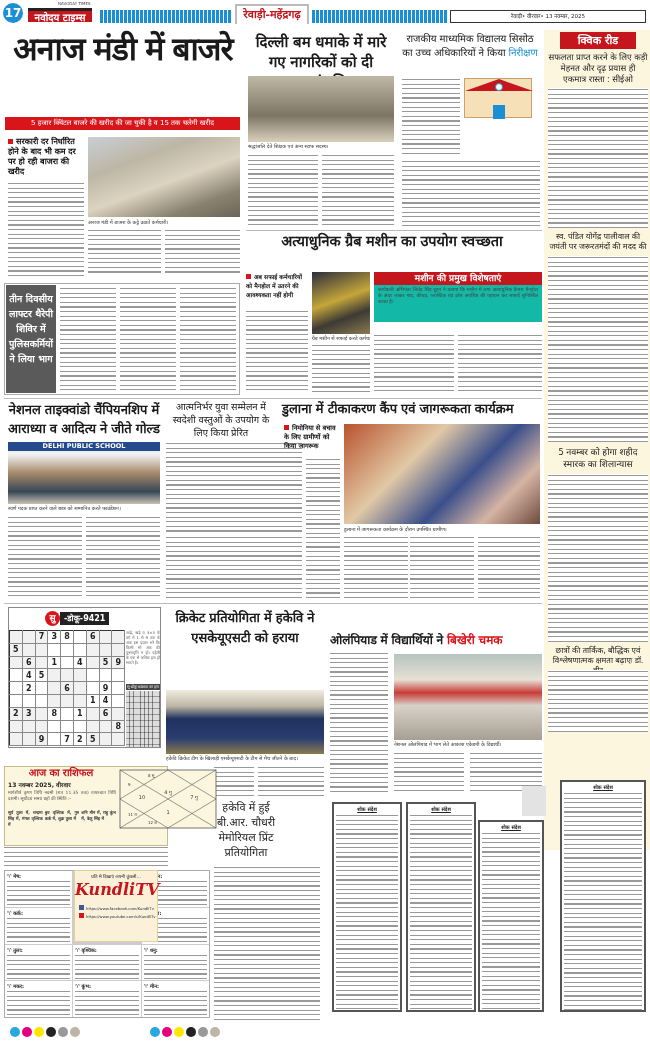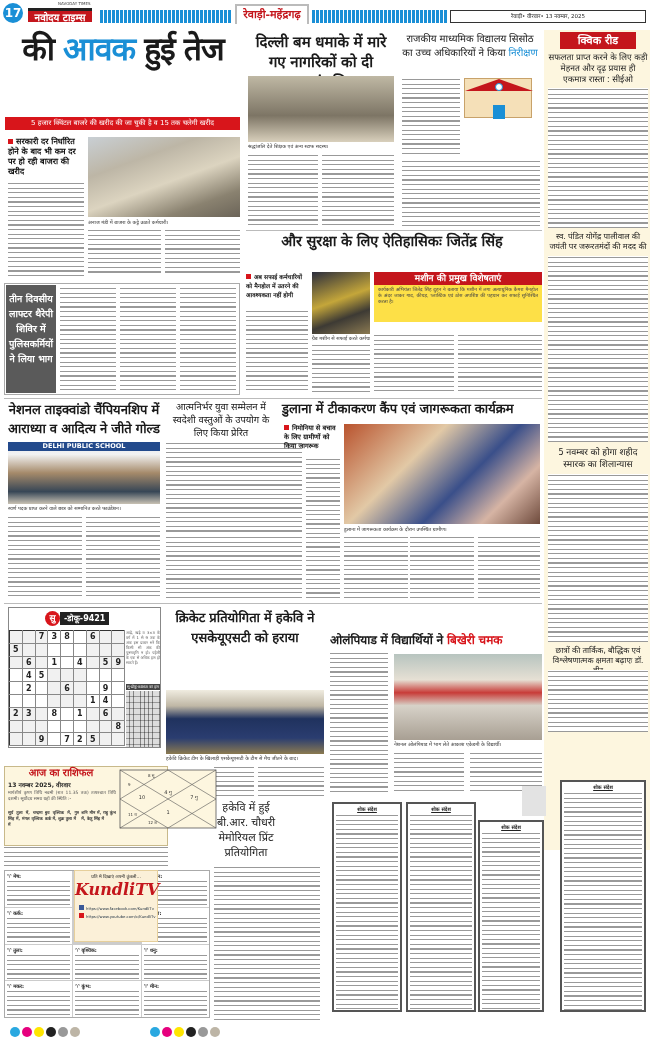--- a/index.html
+++ b/index.html
@@ -27,21 +27,21 @@
   <div class="abs" style="left:3px;top:3px;width:20px;height:20px;border-radius:50%;background:#1a8fd6;color:#fff;font-weight:bold;font-size:12px;text-align:center;line-height:20px">17</div>
   <div class="abs" style="left:58px;top:1px;font-size:4px;color:#444">NAVODAY TIMES</div>
   <div class="abs" style="left:28px;top:8px;width:64px;height:14px;background:#c4161c;color:#fff;font-weight:bold;font-size:10px;line-height:14px;text-align:center;border-top:3px solid #222">नवोदय टाइम्स</div>
   <div class="abs" style="left:100px;top:10px;width:132px;height:13px;background:repeating-linear-gradient(90deg,#1a8fd6 0 3px,#fff 3px 4px)"></div>
   <div class="abs" style="left:235px;top:4px;width:74px;height:20px;border:2px solid #bbb;border-bottom:none;background:#fff;color:#c4161c;font-weight:bold;font-size:11px;text-align:center;line-height:18px">रेवाड़ी-महेंद्रगढ़</div>
   <div class="abs" style="left:312px;top:10px;width:136px;height:13px;background:repeating-linear-gradient(90deg,#1a8fd6 0 3px,#fff 3px 4px)"></div>
   <div class="abs" style="left:450px;top:10px;width:196px;height:13px;border:1px solid #333;font-size:5.5px;line-height:11px;text-align:center;color:#222">रेवाड़ी• वीरवार• 13 नवम्बर, 2025</div>
 </div>
 
 <div class="abs hl" style="left:6px;top:30px;width:234px;font-size:32px;line-height:38px;letter-spacing:-1px">
-  <div><span>की </span><span style="color:#1a8fd6">आवक</span><span> हुई तेज</span></div>
+  <div>अनाज मंडी में बाजरे</div>
 </div>
 <div class="abs" style="left:5px;top:117px;width:235px;height:13px;background:#d8151b;color:#fff;font-size:7px;line-height:13px;text-align:center;white-space:nowrap;overflow:hidden">5 हजार क्विंटल बाजरे की खरीद की जा चुकी है व 15 तक चलेगी खरीद</div>
 <div class="abs subhl" style="left:8px;top:137px;width:78px"><span class="sq"></span><span>सरकारी दर निर्धारित होने के बाद भी कम दर पर हो रही बाजरा की खरीद</span></div>
 <div class="abs txt lines" style="left:8px;top:182px;width:76px;height:94px"></div>
 <div class="abs photo" style="left:88px;top:137px;width:152px;height:80px;background:linear-gradient(160deg,#c9cfd4 0%,#bdb6a6 30%,#dcd4c0 55%,#8a8270 80%,#6b6458)"></div>
 <div class="abs cap" style="left:88px;top:219px;width:152px">अनाज मंडी में बाजरा के कट्टे उठाते कर्मचारी।</div>
 <div class="abs txt lines" style="left:88px;top:229px;width:73px;height:46px"></div>
 <div class="abs txt lines" style="left:165px;top:229px;width:75px;height:46px"></div>
 
 <div class="abs hl" style="left:246px;top:32px;width:150px;font-size:15px;line-height:20px">दिल्ली बम धमाके में मारे गए नागरिकों को दी श्रद्धांजलि</div>
@@ -65,28 +65,28 @@
 <div class="abs txt lines" style="left:548px;top:88px;width:100px;height:140px;background-color:#fdf6df"></div>
 <div class="abs hl" style="left:548px;top:232px;width:100px;font-size:8px;line-height:10px;font-weight:normal">स्व. पंडित योगेंद्र पालीवाल की जयंती पर जरूरतमंदों की मदद की</div>
 <div class="abs txt lines" style="left:548px;top:256px;width:100px;height:186px"></div>
 <div class="abs hl" style="left:548px;top:446px;width:100px;font-size:9px;line-height:12px;font-weight:normal">5 नवम्बर को होगा शहीद स्मारक का शिलान्यास</div>
 <div class="abs txt lines" style="left:548px;top:474px;width:100px;height:168px"></div>
 <div class="abs hl" style="left:548px;top:646px;width:100px;font-size:8px;line-height:10px;font-weight:normal">छात्रों की तार्किक, बौद्धिक एवं विश्लेषणात्मक क्षमता बढ़ाएः डॉ. बीर</div>
 <div class="abs txt lines" style="left:548px;top:670px;width:100px;height:62px"></div>
 
 <div class="abs hrule" style="left:246px;top:230px;width:296px"></div>
 <div class="abs hl" style="left:242px;top:232px;width:300px;font-size:14.5px;line-height:19px">
-    <div>और सुरक्षा के लिए ऐतिहासिकः जितेंद्र सिंह</div>
+  <div>अत्याधुनिक ग्रैब मशीन का उपयोग स्वच्छता</div>
 </div>
 <div class="abs subhl" style="left:246px;top:272px;width:64px;font-size:6px;line-height:9px"><span class="sq"></span><span>अब सफाई कर्मचारियों को मैनहोल में उतरने की आवश्यकता नहीं होगी</span></div>
 <div class="abs photo" style="left:312px;top:272px;width:58px;height:62px;background:linear-gradient(160deg,#2b2d3c,#c4a63a 45%,#3d3a34 70%,#8b7a52)"></div>
 <div class="abs cap" style="left:312px;top:335px;width:58px">ग्रैब मशीन से सफाई करते कर्मचारी।</div>
 <div class="abs txt lines" style="left:246px;top:310px;width:62px;height:84px"></div>
 <div class="abs txt lines" style="left:312px;top:344px;width:58px;height:50px"></div>
-<div class="abs" style="left:374px;top:272px;width:168px;height:50px;background:#fde047">
+<div class="abs" style="left:374px;top:272px;width:168px;height:50px;background:#14b8a6">
   <div style="background:#c4161c;color:#fff;font-weight:bold;font-size:9px;text-align:center;line-height:13px">मशीन की प्रमुख विशेषताएं</div>
   <div class="txt" style="padding:2px 4px;color:#444;font-size:4.8px">कार्यकारी अभियंता जितेंद्र सिंह दुहन ने बताया कि मशीन में लगा अत्याधुनिक कैमरा मैनहोल के अंदर जाकर गाद, कीचड़, प्लास्टिक एवं ठोस अपशिष्ट की पहचान कर सफाई सुनिश्चित करता है।</div>
 </div>
 <div class="abs txt lines" style="left:374px;top:334px;width:80px;height:60px"></div>
 <div class="abs txt lines" style="left:458px;top:334px;width:84px;height:60px"></div>
 
 <div class="abs" style="left:4px;top:283px;width:236px;height:112px;border:1px solid #aaa"></div>
 <div class="abs" style="left:6px;top:285px;width:50px;height:108px;background:#5a5a5a;color:#fff;font-weight:bold;font-size:9.5px;line-height:15px;text-align:center;padding-top:6px">तीन दिवसीय लाफ्टर थैरेपी शिविर में पुलिसकर्मियों ने लिया भाग</div>
 <div class="abs txt lines" style="left:60px;top:287px;width:56px;height:104px"></div>
 <div class="abs txt lines" style="left:120px;top:287px;width:56px;height:104px"></div>

